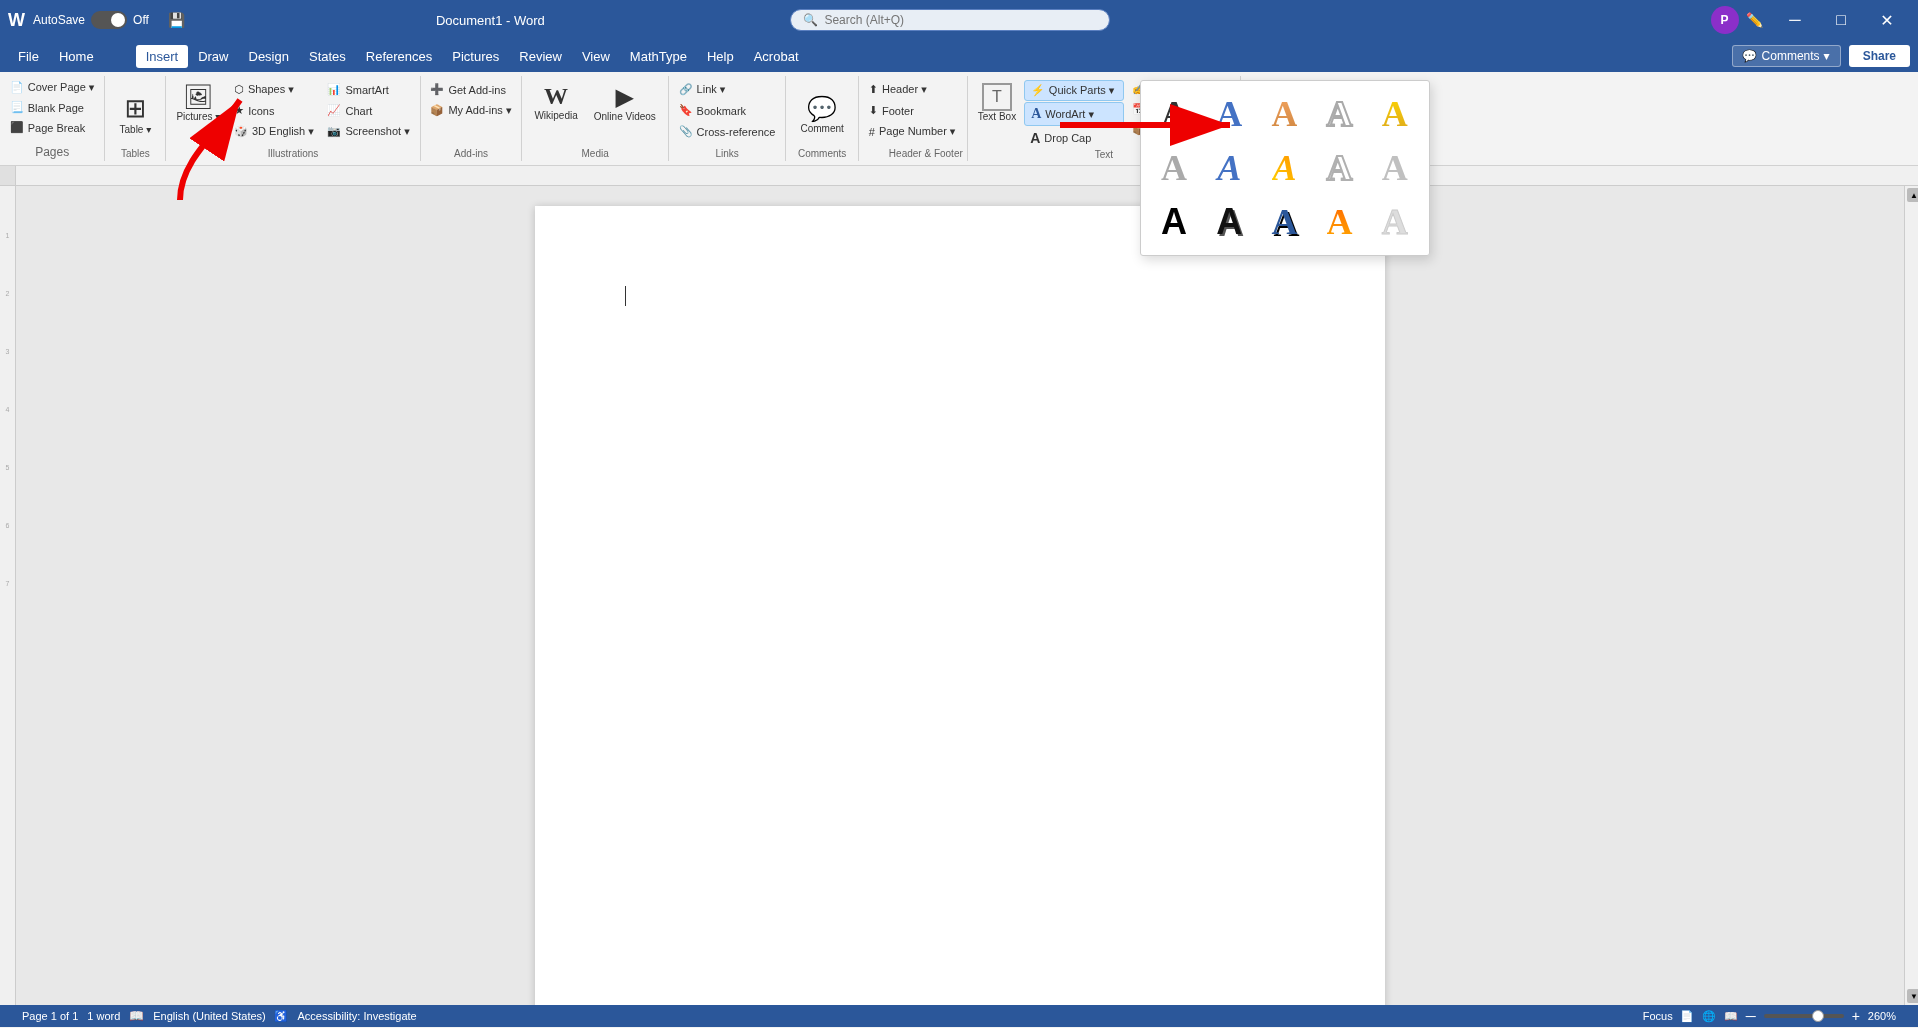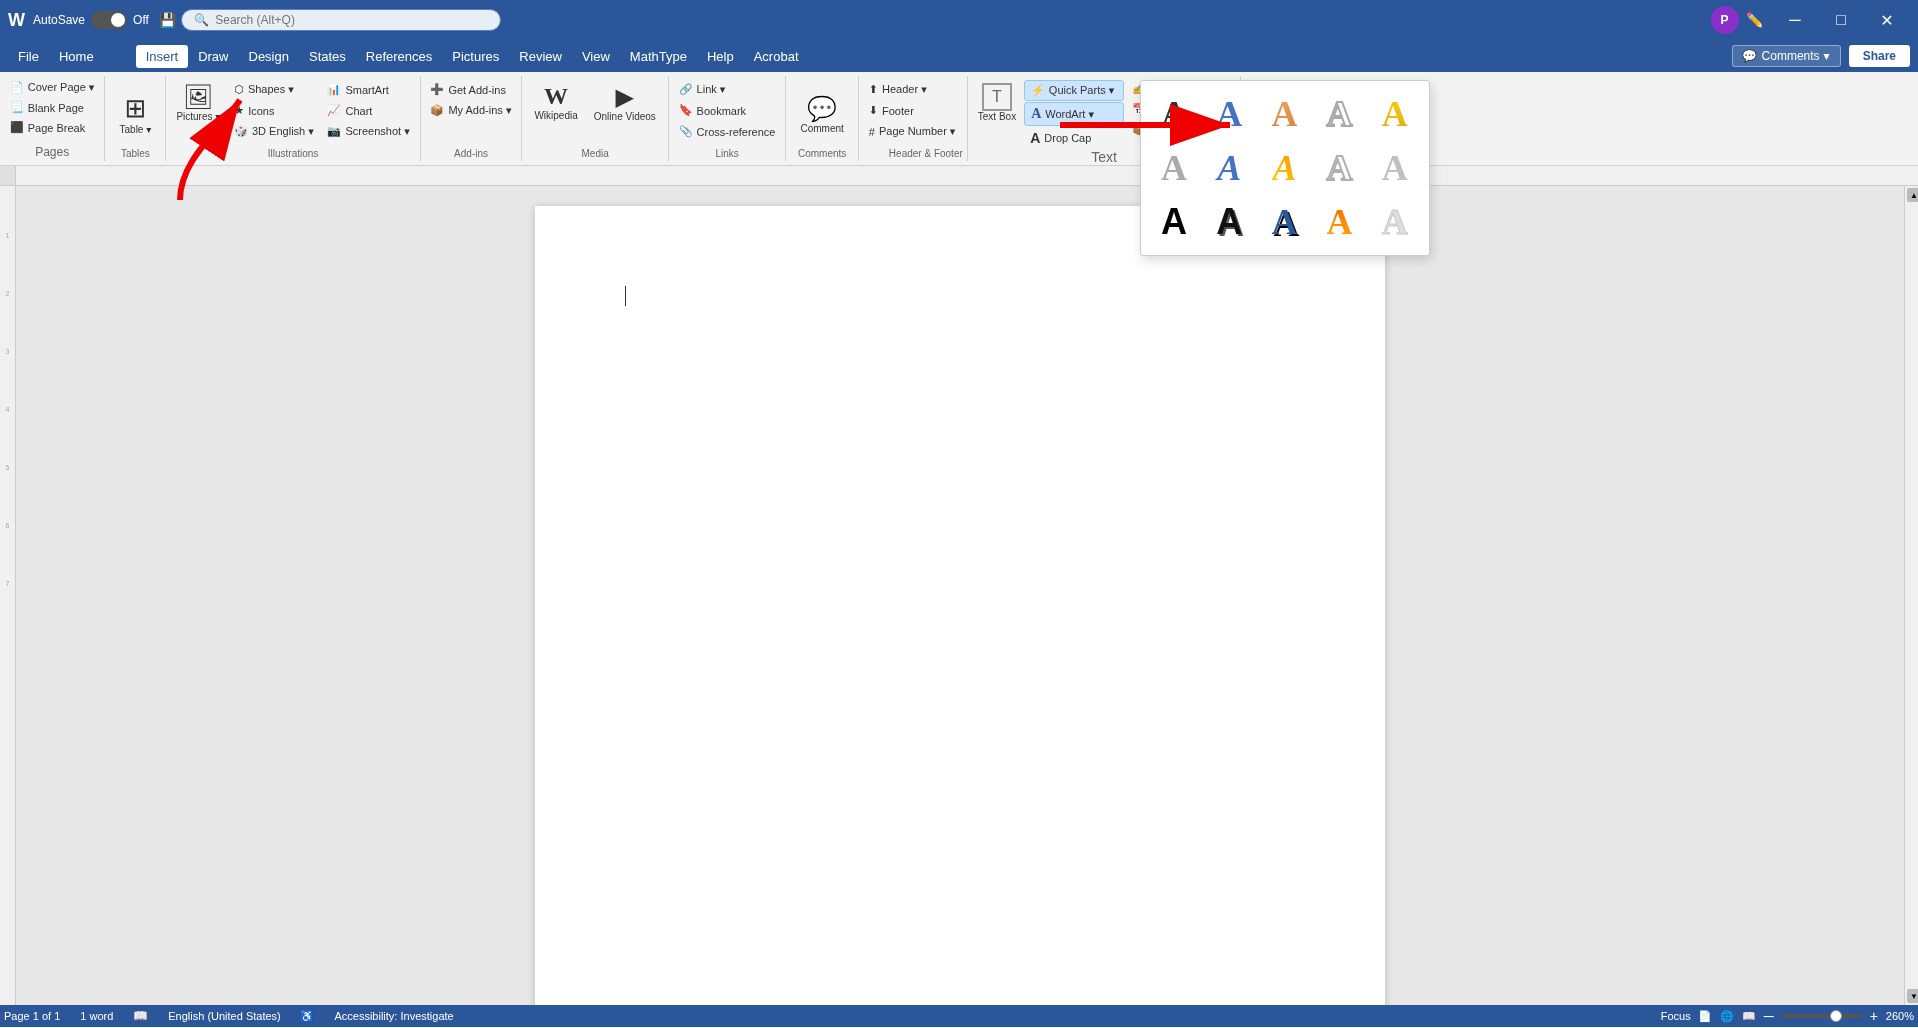--- a/index.html
+++ b/index.html
@@ -4,21 +4,21 @@
   <style>
     * { box-sizing: border-box; margin: 0; padding: 0; }
     body { font-family: 'Segoe UI', Arial, sans-serif; font-size: 12px; background: #f3f3f3; overflow: hidden; width: 1918px; height: 1028px; }
 
     
     .title-bar {
       display: flex; align-items: center; height: 40px; background: #2b579a;
       padding: 0 8px; color: white; user-select: none;
     }
     .title-bar .word-logo { font-size: 18px; font-weight: bold; color: white; margin-right: 8px; }
-    .title-bar .autosave { display: flex; align-items: center; gap: 6px; font-size: 12px; margin-right: 11px; }
+    .title-bar .autosave { display: flex; align-items: center; gap: 6px; font-size: 12px; margin-right: 20px; }
     .title-bar .toggle { width: 36px; height: 18px; background: #555; border-radius: 9px; position: relative; cursor: pointer; }
     .title-bar .toggle-knob { position: absolute; right: 2px; top: 2px; width: 14px; height: 14px; background: white; border-radius: 50%; }
     .title-bar .doc-title { flex: 1; text-align: center; font-size: 13px; }
     .title-bar .avatar { width: 28px; height: 28px; border-radius: 50%; background: #8b2fc9; display: flex; align-items: center; justify-content: center; font-size: 12px; font-weight: bold; color: white; }
     .title-bar .win-btn { width: 46px; height: 40px; display: flex; align-items: center; justify-content: center; cursor: pointer; font-size: 16px; color: white; }
 
     
     .menu-bar {
       display: flex; align-items: center; height: 32px; background: #2b579a;
       padding: 0 8px; color: white; font-size: 13px;
@@ -50,21 +50,21 @@
 
     
     .ruler { height: 20px; background: #f0f0f0; border-bottom: 1px solid #ccc; display: flex; align-items: center; position: relative; overflow: hidden; }
     .ruler-left { width: 16px; background: #e0e0e0; height: 100%; border-right: 1px solid #ccc; }
     .doc-canvas { flex: 1; background: #e8e8e8; overflow: auto; padding: 20px; display: flex; justify-content: center; }
     .page { background: white; width: 850px; min-height: 1100px; box-shadow: 0 1px 8px rgba(0,0,0,0.2); position: relative; padding: 80px 90px; }
     .cursor { width: 1px; height: 20px; background: #333; display: inline-block; animation: blink 1s step-end infinite; }
     @keyframes blink { 50% { opacity: 0; } }
 
     
-    .status-bar { height: 22px; background: #2b579a; display: flex; align-items: center; padding: 0 4px; color: white; font-size: 11px; gap: 20px; }
+    .status-bar { height: 22px; background: #2b579a; display: flex; align-items: center; padding: 0 22px; color: white; font-size: 11px; gap: 9px; }
     .status-right { margin-left: auto; display: flex; align-items: center; gap: 8px; }
 
     
     .wa-a1 { font-size: 36px; font-weight: bold; color: #333; font-family: serif; }
 
     .search-box { display: flex; align-items: center; background: #f5f5f5; border: 1px solid #ccc; border-radius: 16px; padding: 3px 12px; width: 320px; gap: 6px; }
     .search-box input { border: none; background: transparent; outline: none; font-size: 12px; flex: 1; }
   </style>
 </head>
 <body>
@@ -72,20 +72,21 @@
 <div class="title-bar">
   <span class="word-logo">W</span>
   <div class="autosave">
     <span>AutoSave</span>
     <div class="toggle">
       <div class="toggle-knob"></div>
     </div>
     <span>Off</span>
   </div>
   <span style="font-size:14px; margin-right:4px; cursor:pointer;">💾</span>
+  <div class="doc-title">Document1 - Word</div>
   <div class="search-box" style="background:#e8eef5; border-color:#5a7fc0;">
     <span style="color:#aaa; font-size:12px;">🔍</span>
     <input type="text" placeholder="Search (Alt+Q)" style="color: rgb(153, 153, 153); background: transparent; border: none; outline: none; font-size: 12px; width: 200px;">
   </div>
   <div style="flex:1"></div>
   <div class="avatar">P</div>
   <span style="font-size:14px; margin: 0 8px; cursor:pointer; color:white;">✏️</span>
   <div class="win-btn">─</div>
   <div class="win-btn">□</div>
   <div class="win-btn close">✕</div>
@@ -286,21 +287,21 @@
           <div class="rb-btn" style="flex-direction:row; gap:4px; justify-content:flex-start; min-width:110px;">
             <span>📅</span>
             <span>Date &amp; Time</span>
           </div>
           <div class="rb-btn" style="flex-direction:row; gap:4px; justify-content:flex-start; min-width:110px;">
             <span>📦</span>
             <span>Object</span>
           </div>
         </div>
       </div>
-      <div style="font-size:14px; color:#666; text-align:center; padding-bottom:2px;">Text</div>
+      <div style="font-size:10px; color:#666; text-align:center; padding-bottom:2px;">Text</div>
     </div>
 
     <div style="display:flex; flex-direction:column; padding:0 4px;">
       <div style="flex:1; display:flex; flex-direction:column; gap:2px; padding-top:4px;">
         <div class="rb-btn" style="flex-direction:row; gap:4px; justify-content:flex-start; min-width:80px;">
           <span style="font-size:16px;">π</span>
           <span>Equation ▾</span>
         </div>
         <div class="rb-btn" style="flex-direction:row; gap:4px; justify-content:flex-start; min-width:80px;">
           <span style="font-size:16px;">Ω</span>

